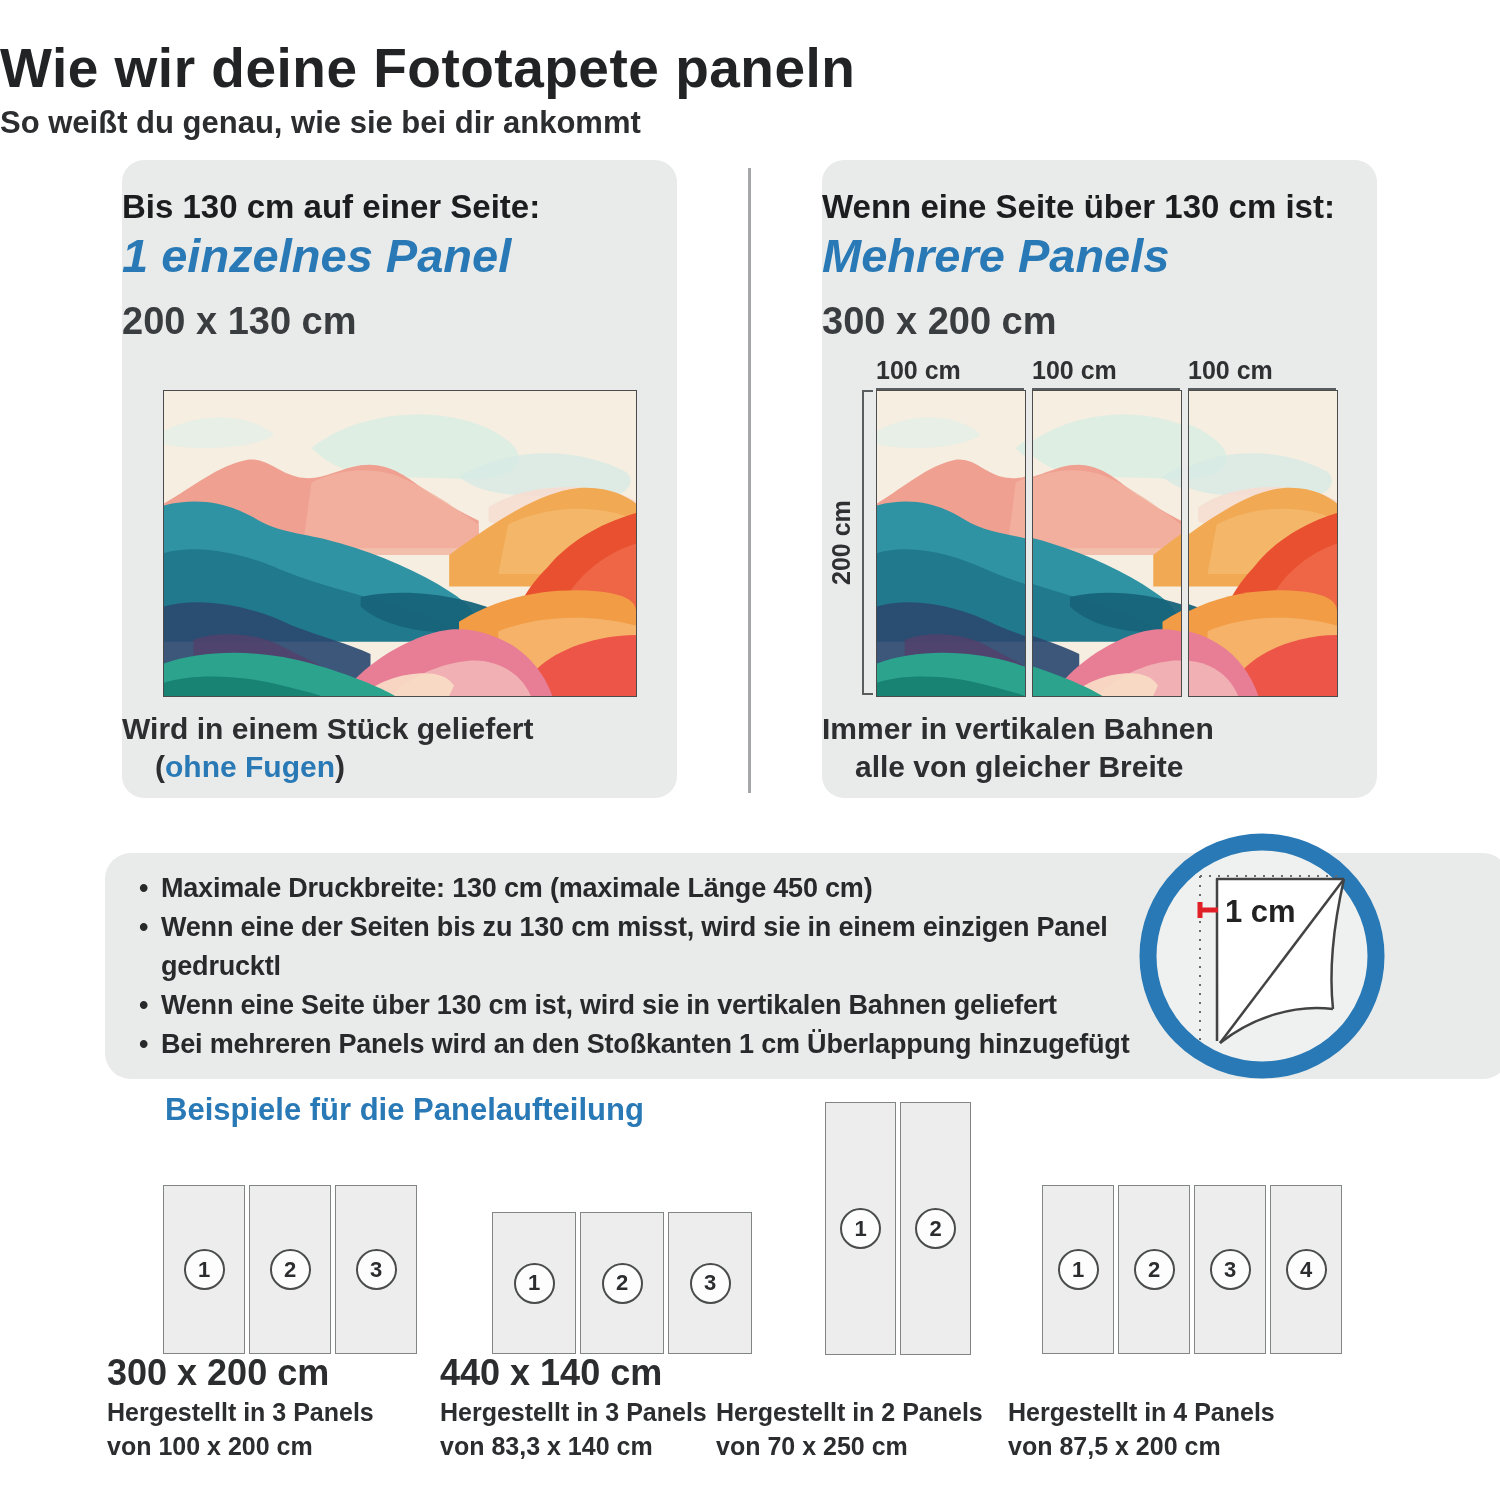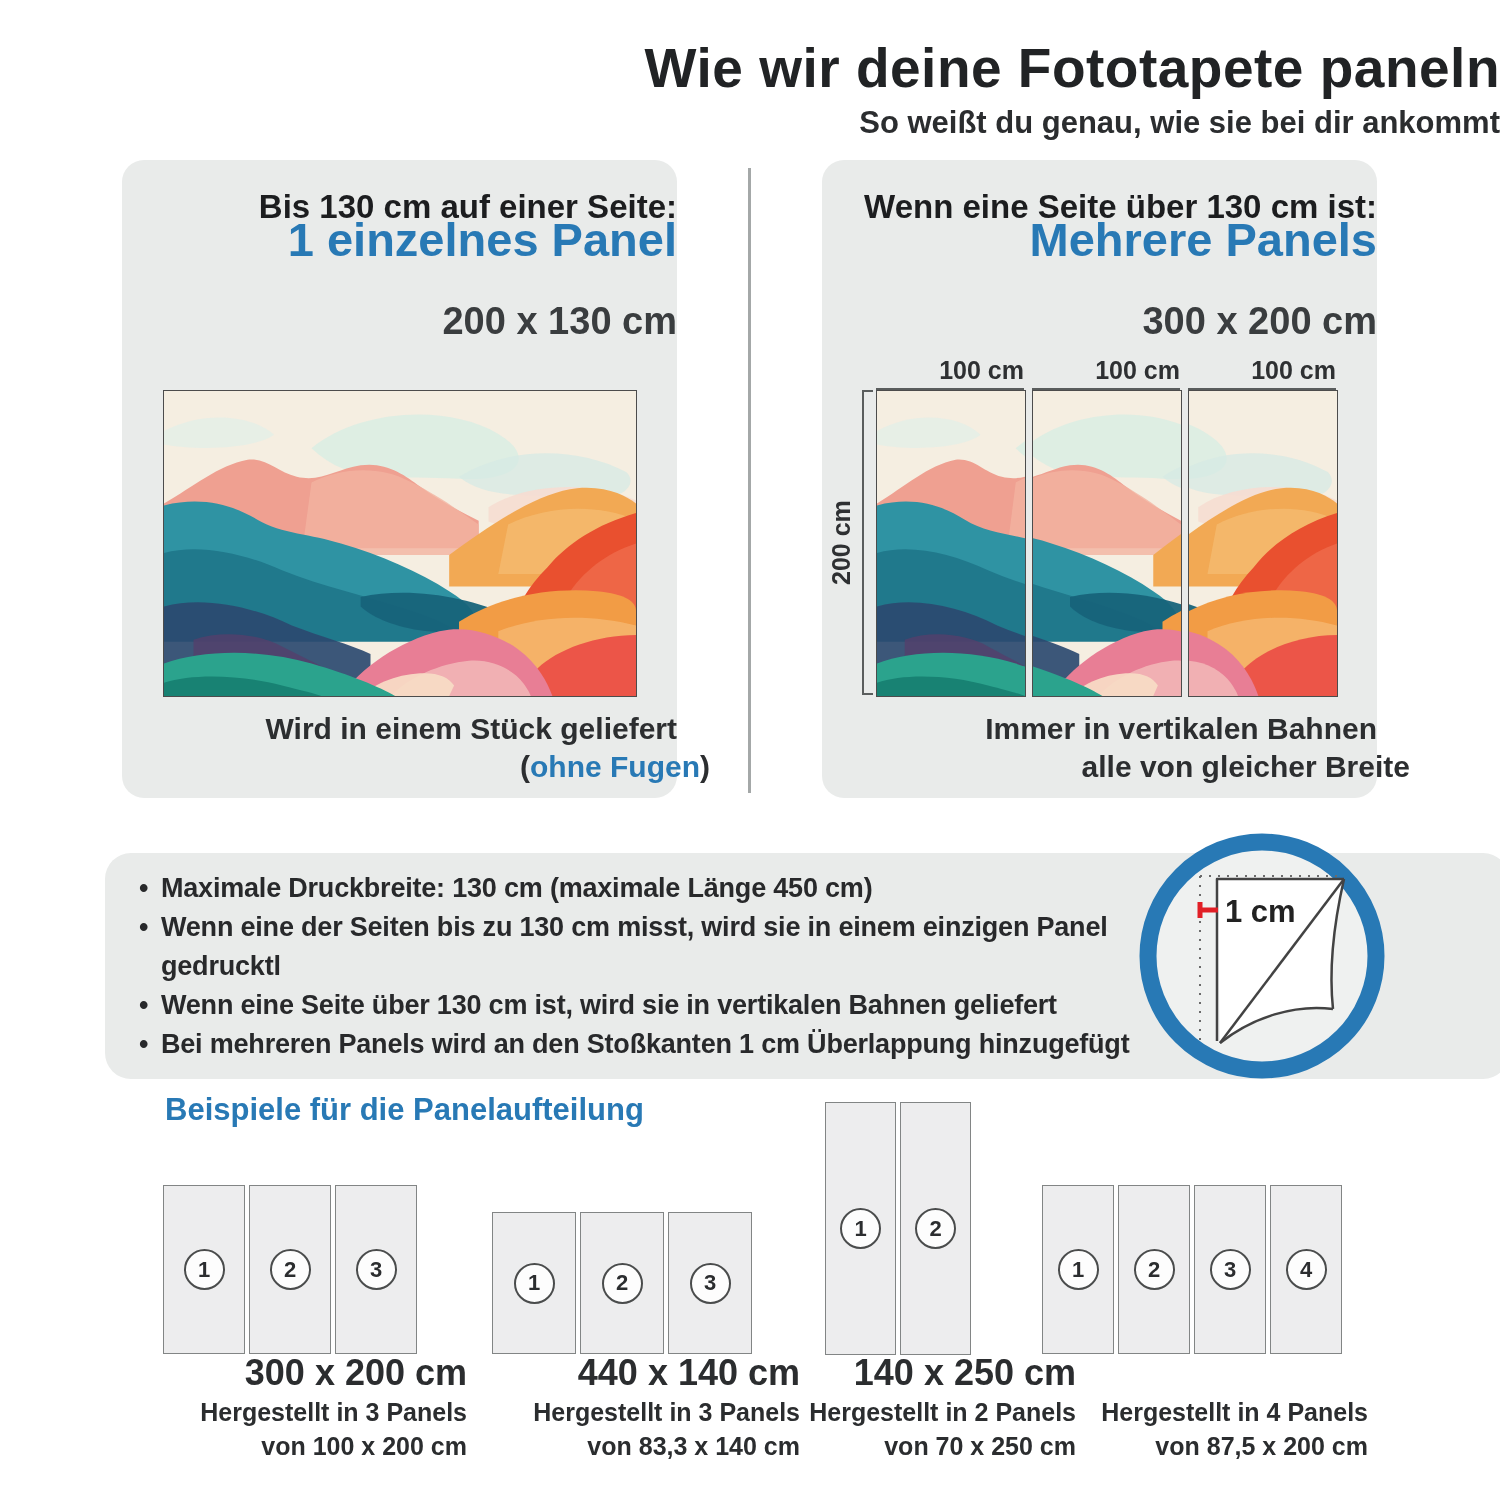--- a/index.html
+++ b/index.html
@@ -1,32 +1,32 @@
 <!DOCTYPE html>
 <html><head>
 <meta charset="utf-8">
 <style>
   html,body{margin:0;padding:0;background:#fff;}
   .page{position:relative;width:1500px;height:1500px;background:#ffffff;
         font-family:"Liberation Sans",sans-serif;overflow:hidden;color:#232527;}
   .abs{position:absolute;}
-  .ctr{text-align:right;}
+  .ctr{text-align:left;}
 
   
   .title{left:0;top:36px;width:1500px;font-size:55px;font-weight:bold;color:#212325;letter-spacing:.5px;}
   .subtitle{left:0;top:105px;width:1500px;font-size:31px;font-weight:bold;color:#2b2d2f;}
 
   
   .card{background:#e9ebea;border-radius:22px;width:555px;height:638px;top:160px;}
   .card-left{left:122px;}
   .card-right{left:822px;}
   .divider{left:748px;top:168px;width:3px;height:625px;background:#a4a8a8;}
 
   .card-heading{left:0;top:28px;width:555px;font-size:33px;font-weight:bold;color:#1c1d1f;}
-  .card-title{left:0;top:52px;width:555px;font-size:47px;font-weight:bold;}
+  .card-title{left:0;top:68px;width:555px;font-size:47px;font-weight:bold;font-style:italic;}
   .card-size{left:0;top:140px;width:555px;font-size:38px;font-weight:bold;color:#3a3d3f;}
   .card-caption1{left:0;top:552px;width:555px;font-size:30px;font-weight:bold;color:#2c2e30;}
   .card-caption2{left:0;top:590px;width:555px;font-size:30px;font-weight:bold;color:#2c2e30;padding-left:33px;}
 
   .art-frame{left:41px;top:230px;width:472px;height:305px;border:1px solid #4c4c4c;background:#f5eee1;}
   .art-frame svg{display:block;width:100%;height:100%;}
 
   
   .col-label{top:196px;width:148px;font-size:25px;font-weight:bold;color:#2e3032;}
   .bracket-h{top:228px;width:148px;height:9px;border-top:2px solid #5a5d5d;}
@@ -203,21 +203,20 @@
   <div class="abs ctr ex-of" style="left:440px">von 83,3 x 140 cm</div>
 
   <div class="abs ex-panels" style="left:825px;top:1102px">
     <div class="ex-panel" style="width:69px;height:251px">
         <span class="num-badge">1</span>
       </div>
     <div class="ex-panel" style="width:69px;height:251px">
         <span class="num-badge">2</span>
       </div>
   </div>
-  <div class="abs ctr ex-size" style="left:716px">140 x 250 cm</div>
   <div class="abs ctr ex-made" style="left:716px">Hergestellt in 2 Panels</div>
   <div class="abs ctr ex-of" style="left:716px">von 70 x 250 cm</div>
 
   <div class="abs ex-panels" style="left:1042px;top:1185px">
     <div class="ex-panel" style="width:70px;height:167px">
         <span class="num-badge">1</span>
       </div>
     <div class="ex-panel" style="width:70px;height:167px">
         <span class="num-badge">2</span>
       </div>

